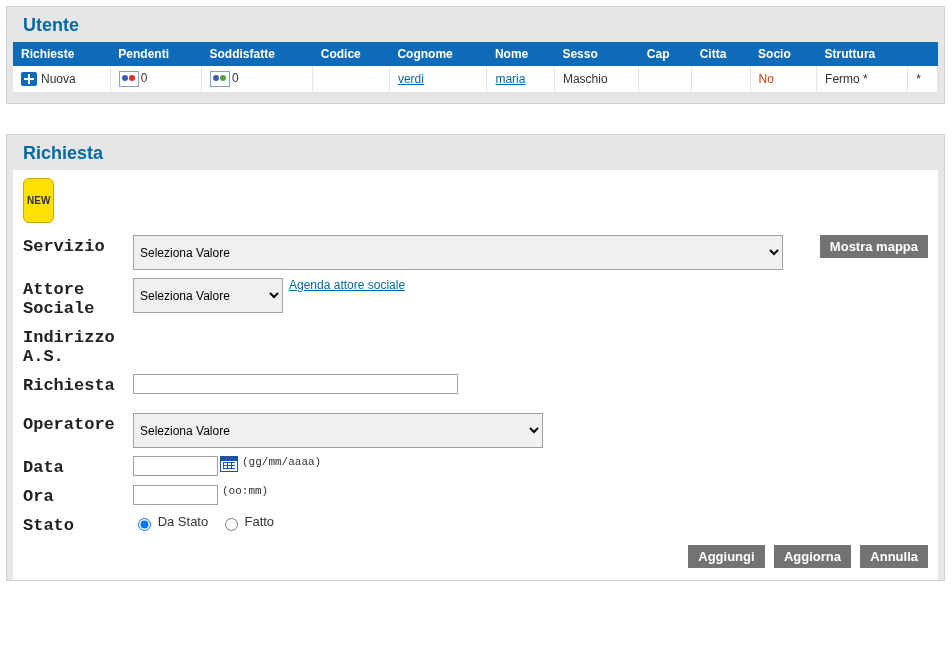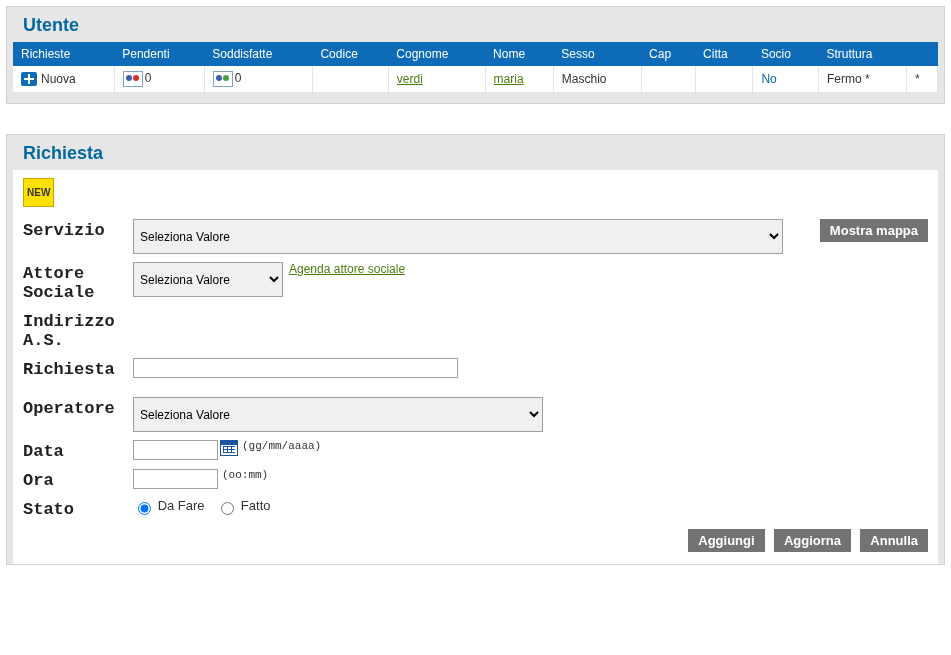--- a/index.html
+++ b/index.html
@@ -35,21 +35,21 @@
     width: 100%;
     border-collapse: collapse;
     border-spacing: 0;
     background: #fff;
   }
   table.utente thead th {
     background: #0d6bb7;
     color: #fff;
     text-align: left;
     padding: 5px 8px;
-    font-weight: normal;
+    font-weight: bold;
     font-size: 12px;
   }
   table.utente tbody td {
     padding: 5px 8px;
     border-right: 1px solid #e4e4e4;
     border-bottom: 1px solid #e4e4e4;
     background: #fff;
     vertical-align: middle;
     font-size: 12px;
   }
@@ -92,39 +92,39 @@
     width: 6px;
     height: 6px;
     border-radius: 50%;
     top: 3px;
   }
   .people-icon .d1 { background: #3a5fb0; left: 2px; }
   .people-icon.red .d2 { background: #d9302e; left: 9px; }
   .people-icon.green .d2 { background: #4aa23f; left: 9px; }
 
   a.link {
-    color: #4d7c0f;
-  }
-
-  .text-red { color: #0369a1; }
+    color: #0369a1;
+  }
+
+  .text-red { color: #c2410c; }
 
   
   .form-area {
     background: #fff;
     padding: 8px 10px 12px 10px;
   }
   .new-badge {
     display: inline-block;
     background: #ffe100;
     border: 1px solid #cfa600;
     color: #333;
     font-size: 10px;
     font-weight: bold;
-    padding: 8px 3px;
-    border-radius: 0;
+    padding: 16px 3px;
+    border-radius: 6px;
     margin-bottom: 4px;
   }
   .form-row {
     display: flex;
     align-items: flex-start;
     margin-top: 8px;
   }
   .form-row > label {
     width: 110px;
     font-size: 17px;
@@ -328,21 +328,21 @@
         <input type="text" style="width: 85px;">
         <span class="hint">(oo:mm)</span>
       </div>
 
       
       <div class="form-row">
         <label>Stato</label>
         <div class="radio-set">
           <label>
             <input type="radio" name="stato" checked="" style="">
-            <span>Da Fare</span>
+            <span>Da Stato</span>
           </label>
           <label>
             <input type="radio" name="stato" style="">
             <span>Fatto</span>
           </label>
         </div>
       </div>
 
       
       <div class="actions">

